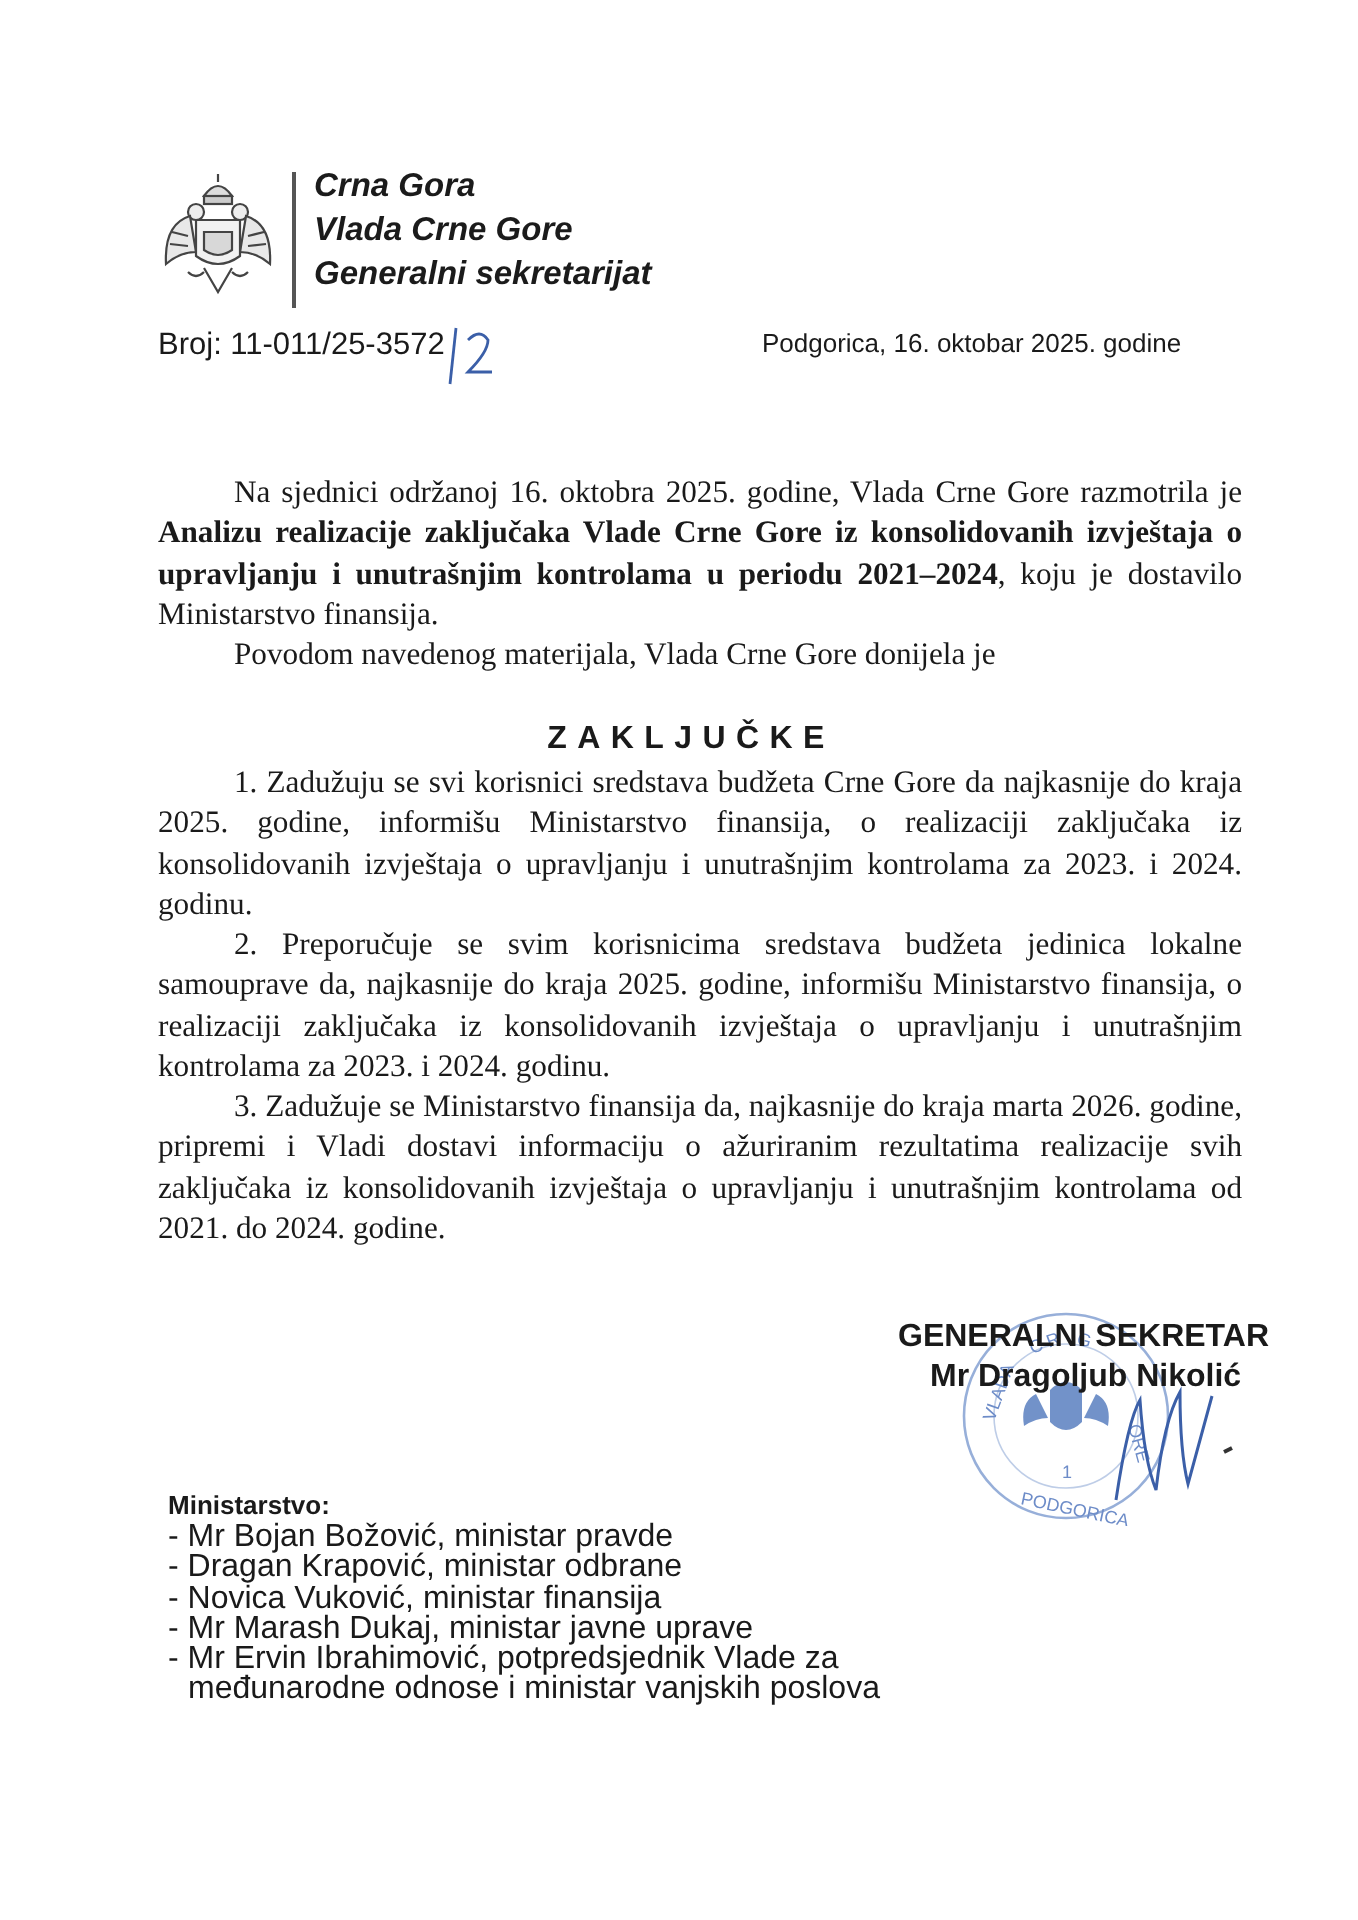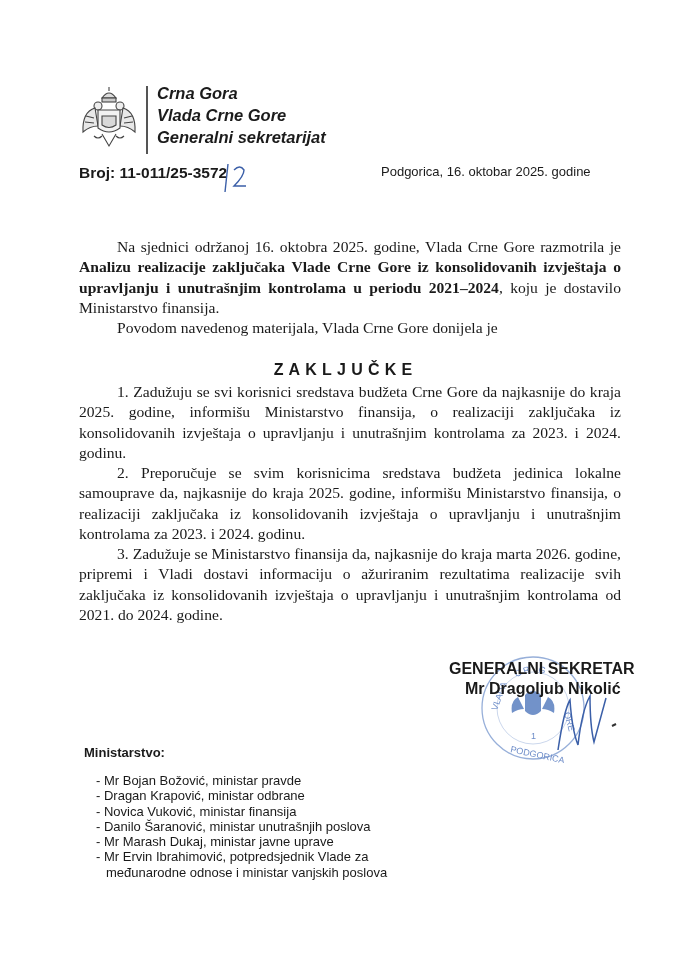--- a/index.html
+++ b/index.html
@@ -7,21 +7,21 @@
       width: 679px; height: 960px; position: relative; overflow: hidden;
       font-family: "Liberation Sans", sans-serif; color: #1a1a1a;
     }
     .abs { position: absolute; }
 
     
     .coat { left: 80px; top: 86px; width: 58px; height: 64px; }
     .vbar { left: 146px; top: 86px; width: 1.5px; height: 68px; background: #555; }
     .hdr-line { left: 157px; font-size: 16.5px; font-weight: bold; color: #1b1b1b; white-space: nowrap; font-style: italic; }
 
-    .broj { left: 79px; top: 164px; font-size: 15.5px; white-space: nowrap; font-weight: bold; }
+    .broj { left: 79px; top: 164px; font-size: 15.5px; white-space: nowrap; }
     .hand { left: 222px; top: 160px; width: 30px; height: 34px; }
     .place { left: 381px; top: 164px; font-size: 13px; white-space: nowrap; }
 
     
     .para { left: 79px; width: 542px; font-size: 15.6px; line-height: 20.3px; text-align: justify; }
     .indent { text-indent: 38px; font-family: Liberation Serif, serif; }
     .para b { font-weight: bold; }
 
     .title {
       left: 0; width: 679px; text-align: center; top: 361px;
@@ -29,21 +29,21 @@
     }
 
     
     .sig-title { left: 449px; top: 660px; font-size: 16px; font-weight: bold; white-space: nowrap; }
     .sig-name { left: 465px; top: 680px; font-size: 16px; font-weight: bold; white-space: nowrap; text-align: center; }
     .stamp { left: 478px; top: 653px; width: 110px; height: 110px; }
     .signature { left: 550px; top: 690px; width: 70px; height: 70px; }
 
     
     .dist-head { left: 84px; top: 745px; font-size: 13px; font-weight: bold; }
-    .dist-list { left: 84px; top: 761px; font-size: 13px; line-height: 15.3px; margin: 12px; padding: 0; list-style: none; }
+    .dist-list { left: 84px; top: 761px; font-size: 16px; line-height: 15.3px; margin: 0; padding: 0; list-style: none; }
     .dist-list li { white-space: nowrap; }
     .dist-list .cont { padding-left: 10px; }
   </style>
 </head>
 <body>
 
 <div class="abs coat">
   <svg viewBox="0 0 58 64" width="58" height="64">
     <g fill="none" stroke="#444" stroke-width="1.1">
 
@@ -116,17 +116,16 @@
 </div>
 
 <div class="abs sig-title">GENERALNI SEKRETAR</div>
 <div class="abs sig-name">Mr Dragoljub Nikolić</div>
 
 <div class="abs dist-head">Ministarstvo:</div>
 <ul class="abs dist-list">
   <li>- Mr Bojan Božović, ministar pravde</li>
   <li>- Dragan Krapović, ministar odbrane</li>
   <li>- Novica Vuković, ministar finansija</li>
-  <li>- Danilo Šaranović, ministar unutrašnjih poslova</li>
   <li>- Mr Marash Dukaj, ministar javne uprave</li>
   <li>- Mr Ervin Ibrahimović, potpredsjednik Vlade za</li>
   <li class="cont">međunarodne odnose i ministar vanjskih poslova</li>
 </ul>
 
 </body></html>

